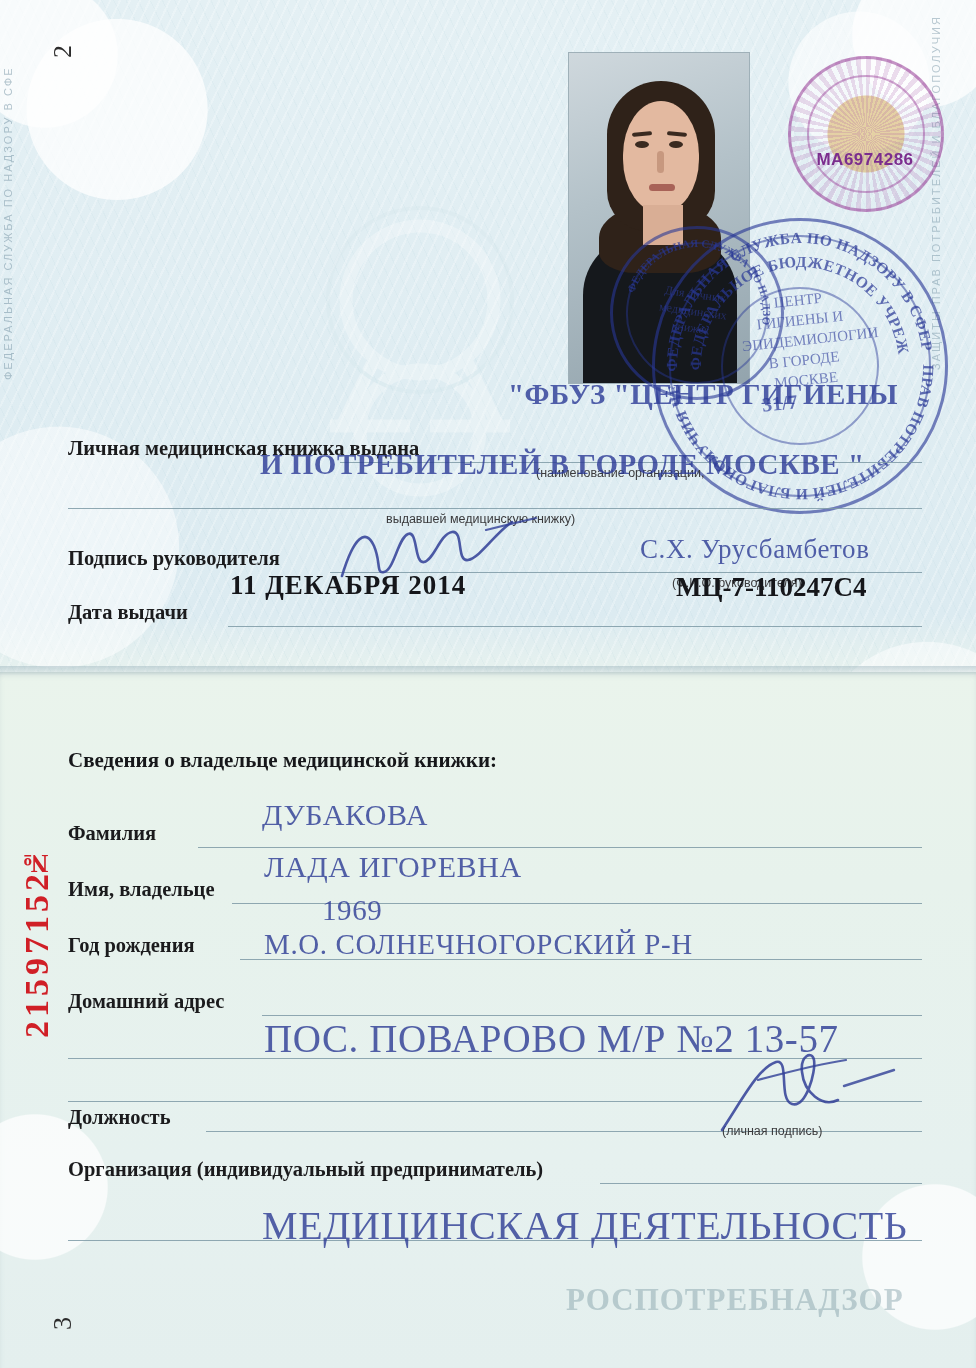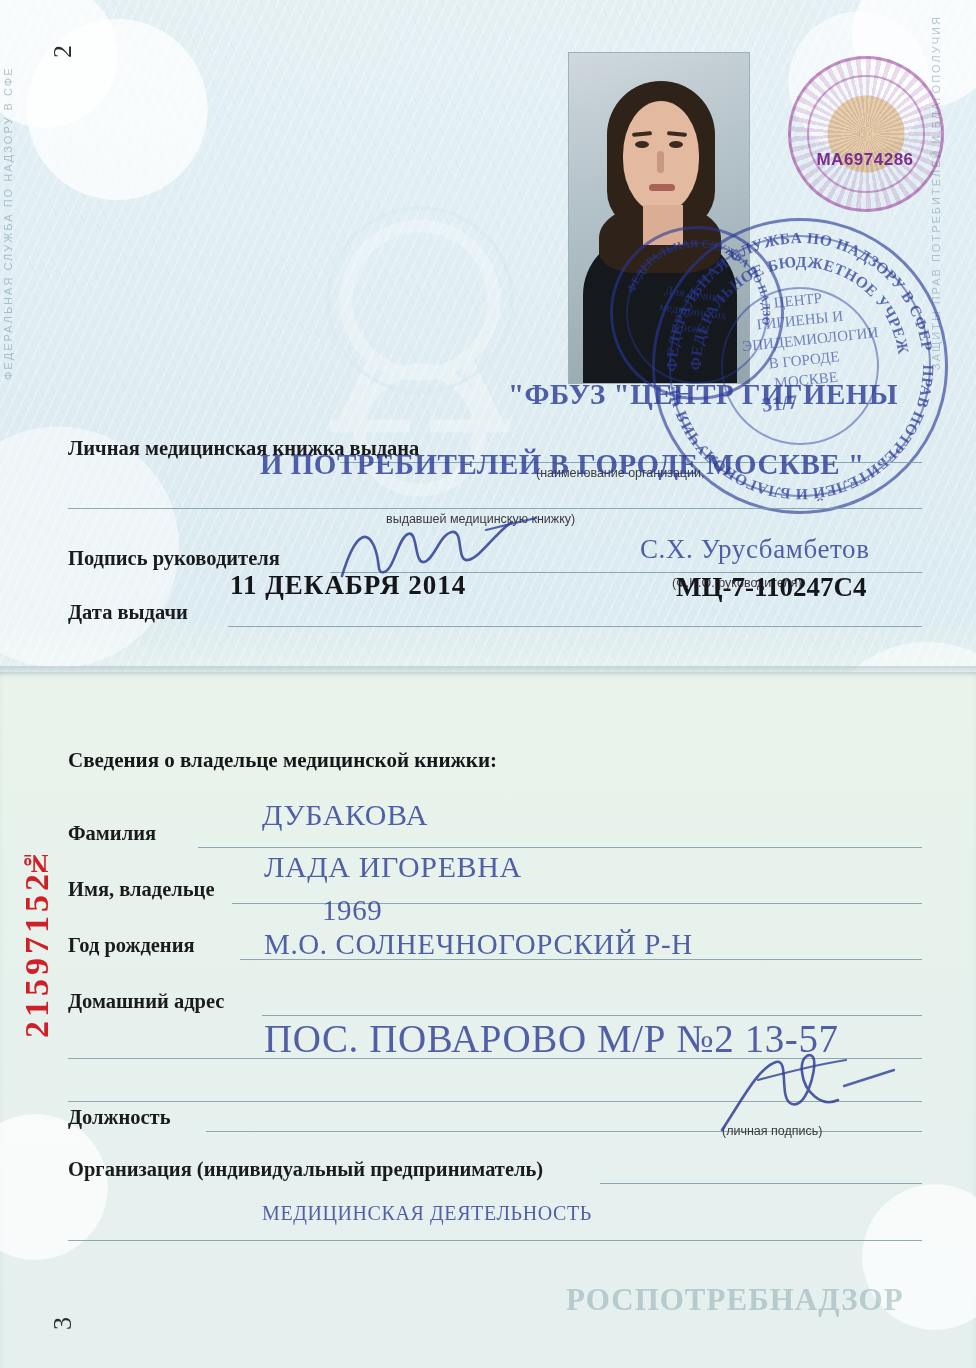--- a/index.html
+++ b/index.html
@@ -333,16 +333,16 @@
     <svg width="180" height="90" viewBox="0 0 180 90">
       <path d="M4,84 C24,54 40,22 58,16 C72,12 60,54 74,58 C88,62 98,26 96,14 C94,4 82,10 84,26 C86,46 104,62 120,54" fill="none" stroke="rgba(48,62,150,.85)" stroke-width="2.6" stroke-linecap="round"></path>
       <path d="M40,34 C70,26 100,18 128,14" fill="none" stroke="rgba(48,62,150,.8)" stroke-width="2.2" stroke-linecap="round"></path>
       <path d="M126,40 L176,24" fill="none" stroke="rgba(48,62,150,.8)" stroke-width="2.4" stroke-linecap="round"></path>
     </svg>
   </div>
 
   <div class="lbl" style="left:68px;top:1158px;">Организация (индивидуальный предприниматель)</div>
   <div class="rule" style="left:600px;top:1183px;width:322px;"></div>
   <div class="rule" style="left:68px;top:1240px;width:854px;"></div>
-  <div class="hand" style="left:262px;top:1202px;font-size:20px;">МЕДИЦИНСКАЯ ДЕЯТЕЛЬНОСТЬ</div>
+  <div class="hand" style="left:262px;top:1202px;font-size:40px;">МЕДИЦИНСКАЯ ДЕЯТЕЛЬНОСТЬ</div>
 
   <div class="watermark-bottom">РОСПОТРЕБНАДЗОР</div>
 </div>
 
 </body></html>

